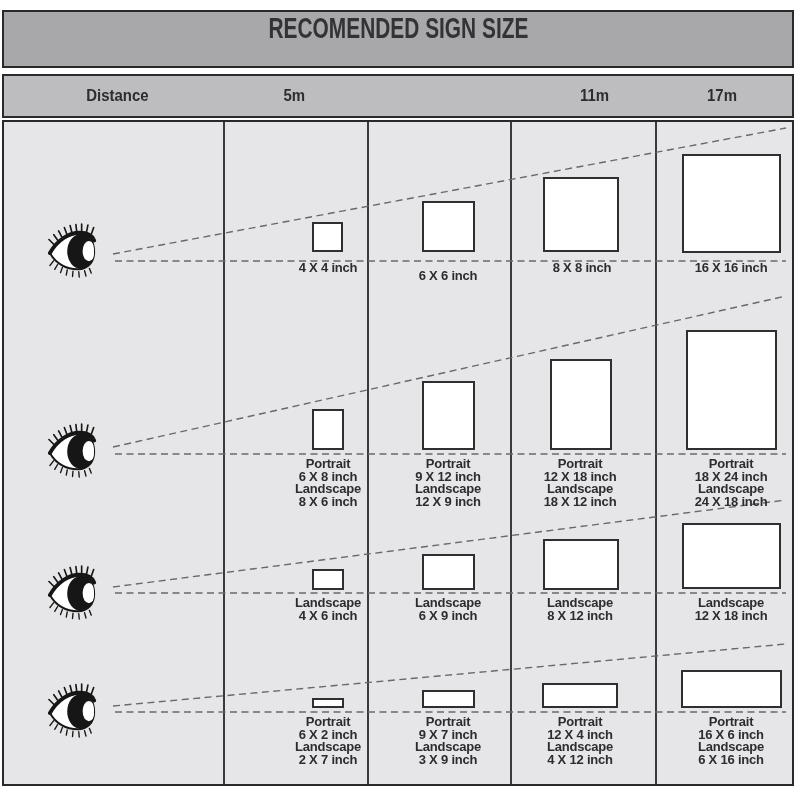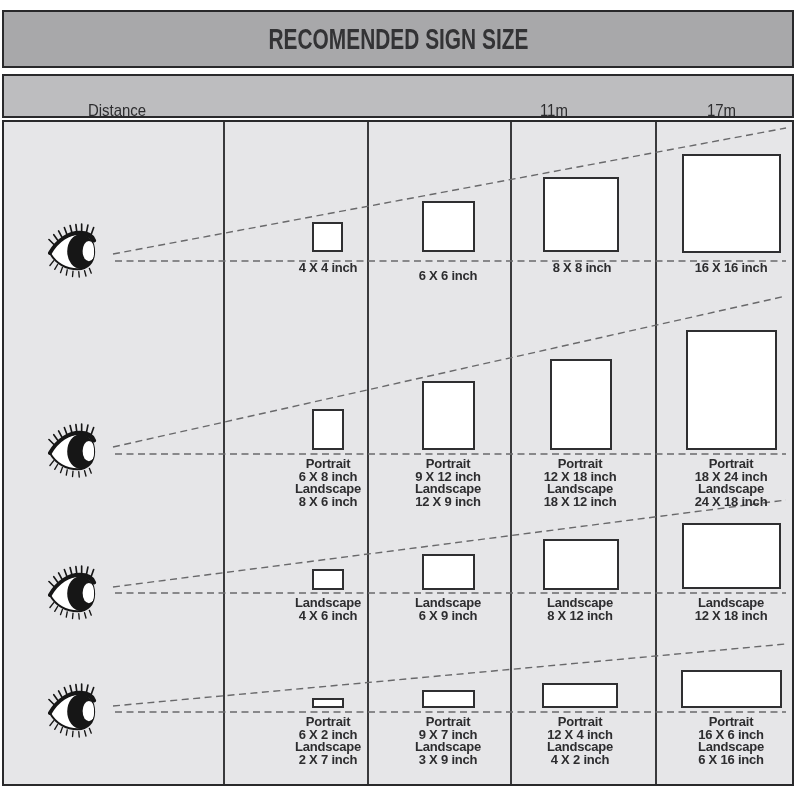--- a/index.html
+++ b/index.html
@@ -1,27 +1,27 @@
 <!DOCTYPE html>
 <html><head>
 <meta charset="utf-8">
 <style>
   html,body{margin:0;padding:0;background:#ffffff;}
   .page{position:relative;width:800px;height:800px;background:#ffffff;overflow:hidden;
         font-family:"Liberation Sans",sans-serif;}
   
   .banner{position:absolute;left:2px;top:10px;width:792px;height:58px;box-sizing:border-box;
-          background:#a8a8aa;border:2px solid #29292b;display:flex;align-items:center;justify-content:center;}
+          background:#a8a8aa;border:2px solid #29292b;display:flex;align-items:flex-start;justify-content:center;}
   .banner-text{font-size:29px;font-weight:700;color:#333335;letter-spacing:0px;white-space:nowrap;
                display:inline-block;transform:scaleX(0.72);transform-origin:center;}
   
   .header{position:absolute;left:2px;top:74px;width:792px;height:44px;box-sizing:border-box;
           background:#bdbdbf;border:2px solid #29292b;}
-  .hlabel{position:absolute;top:86px;width:160px;text-align:center;font-size:17px;font-weight:400;
-          color:#2d2d2f;white-space:nowrap;margin-top:15px;}
+  .hlabel{position:absolute;top:86px;width:160px;text-align:center;font-size:17px;font-weight:700;
+          color:#2d2d2f;white-space:nowrap;}
   .hlabel span{display:inline-block;transform:scaleX(0.88);transform-origin:center;}
   
   .body{position:absolute;left:2px;top:120px;width:792px;height:666px;box-sizing:border-box;
         background:#e6e6e8;border:2px solid #29292b;}
   .overlay{position:absolute;left:0;top:0;width:800px;height:800px;pointer-events:none;}
   
   .sign{position:absolute;background:#ffffff;border:2px solid #2f2f31;box-sizing:border-box;}
   
   .cell-label{position:absolute;width:150px;text-align:center;font-size:13px;line-height:12.5px;
               font-weight:700;color:#2d2d2f;letter-spacing:-0.2px;white-space:nowrap;}
@@ -70,21 +70,22 @@
       </symbol>
     </defs>
   </svg>
 
   <div class="banner">
     <span class="banner-text">RECOMENDED SIGN SIZE</span>
   </div>
 
   <div class="header"></div>
   <div class="hlabel" style="left:37px;"><span>Distance</span></div>
-  <div class="hlabel" style="left:474px;"><span>11m</span></div>
+  <div class="hlabel" style="left:214px;"><span>5m</span></div>
+  <div class="hlabel" style="left:515px;"><span>11m</span></div>
   <div class="hlabel" style="left:642px;"><span>17m</span></div>
 
   <div class="body"></div>
 
   <svg class="overlay" viewBox="0 0 800 800">
     <g stroke="#3a3a3c" stroke-width="2">
       <path d="M224,122 V784"></path>
         <path d="M368,122 V784"></path>
         <path d="M511,122 V784"></path>
         <path d="M656,122 V784"></path>
@@ -198,21 +199,21 @@
   <div class="cell-label" style="left:373px;top:716px;">
     <div>Portrait</div>
       <div class="u">9 X 7 inch</div>
     <div>Landscape</div>
       <div>3 X 9 inch</div>
     </div>
   <div class="cell-label" style="left:505px;top:716px;">
     <div>Portrait</div>
       <div class="u">12 X 4 inch</div>
     <div>Landscape</div>
-      <div>4 X 2 inch</div>
+      <div>4 X 12 inch</div>
     </div>
   <div class="cell-label" style="left:656px;top:716px;">
     <div>Portrait</div>
       <div class="u">16 X 6 inch</div>
     <div>Landscape</div>
       <div>6 X 16 inch</div>
     </div>
 
 </div>
 

